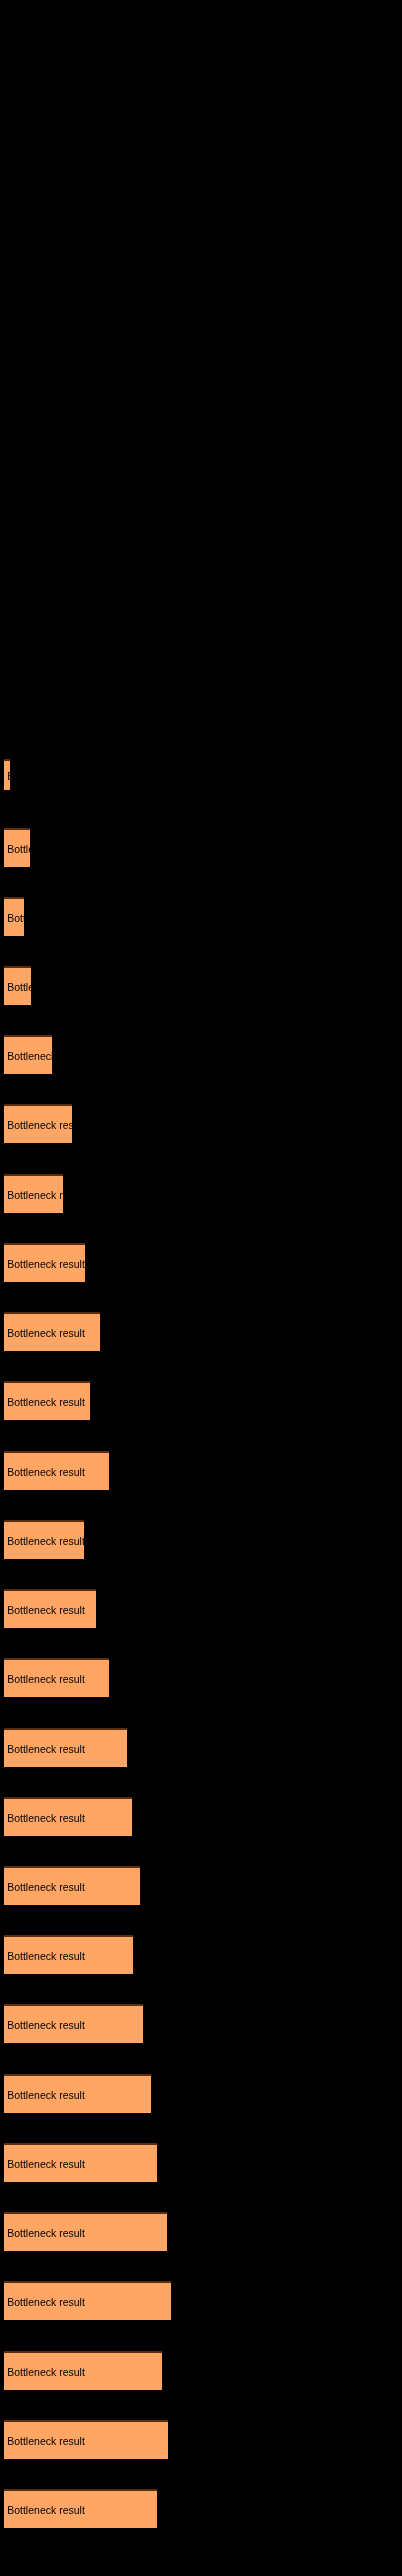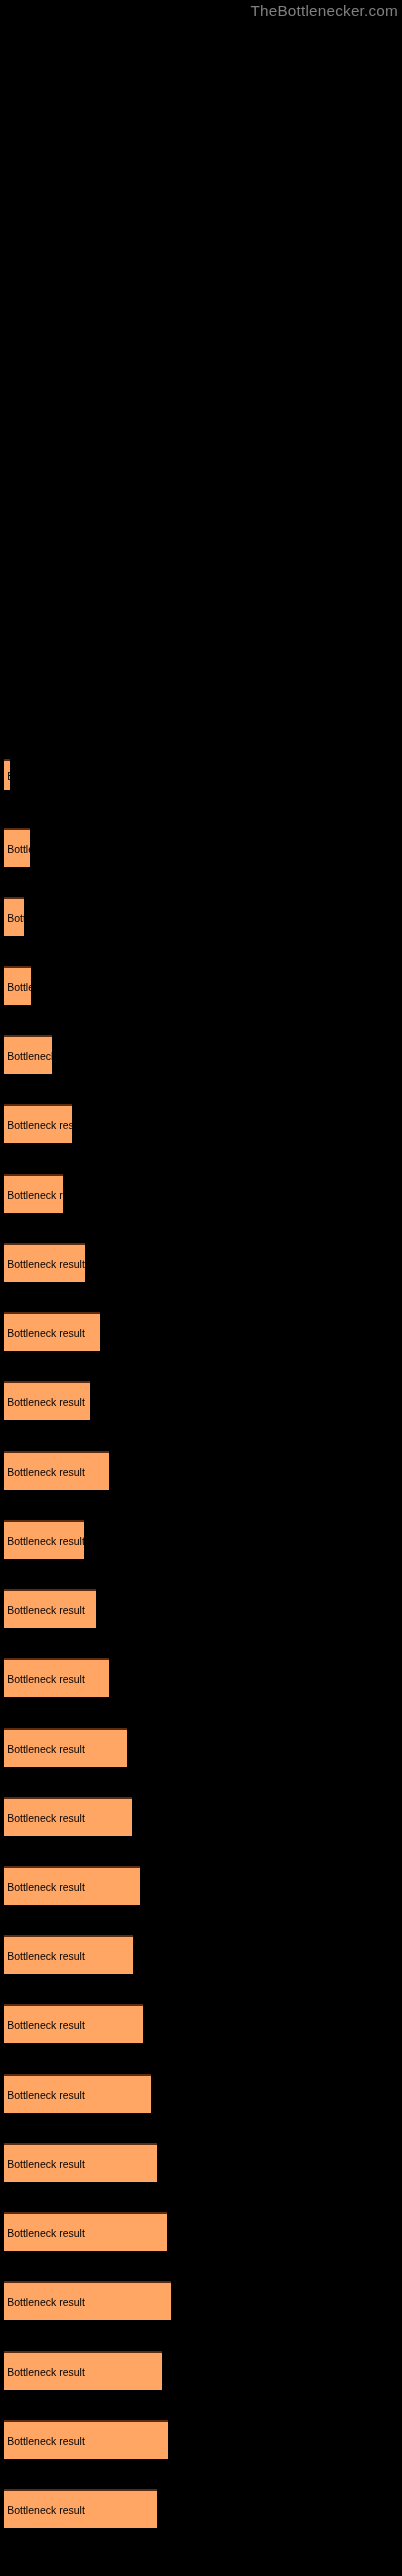--- a/index.html
+++ b/index.html
@@ -57,21 +57,20 @@
     line-height: 12px;
     white-space: nowrap;
     font-family: "Liberation Sans", sans-serif;
   }
 </style>
 </head>
 <body>
 
 <div id="page">
 
-  <div id="site-title">TheBottlenecker.com</div>
 
   <div id="chart-area">
       <div class="bar-row" style="top: 759px;">
         <div class="bar" style="width: 6.4px; height: 31px; background: rgb(255, 166, 101); border-top-color: rgb(90, 45, 18);">
           <span class="bar-label" style="color: rgb(0, 0, 0);">Bottleneck result</span>
         </div>
       </div>
       <div class="bar-row" style="top: 828px;">
         <div class="bar" style="width: 26px; height: 39px; background: rgb(255, 166, 101); border-top-color: rgb(90, 45, 18);">
           <span class="bar-label" style="color: rgb(0, 0, 0);">Bottleneck result</span>

